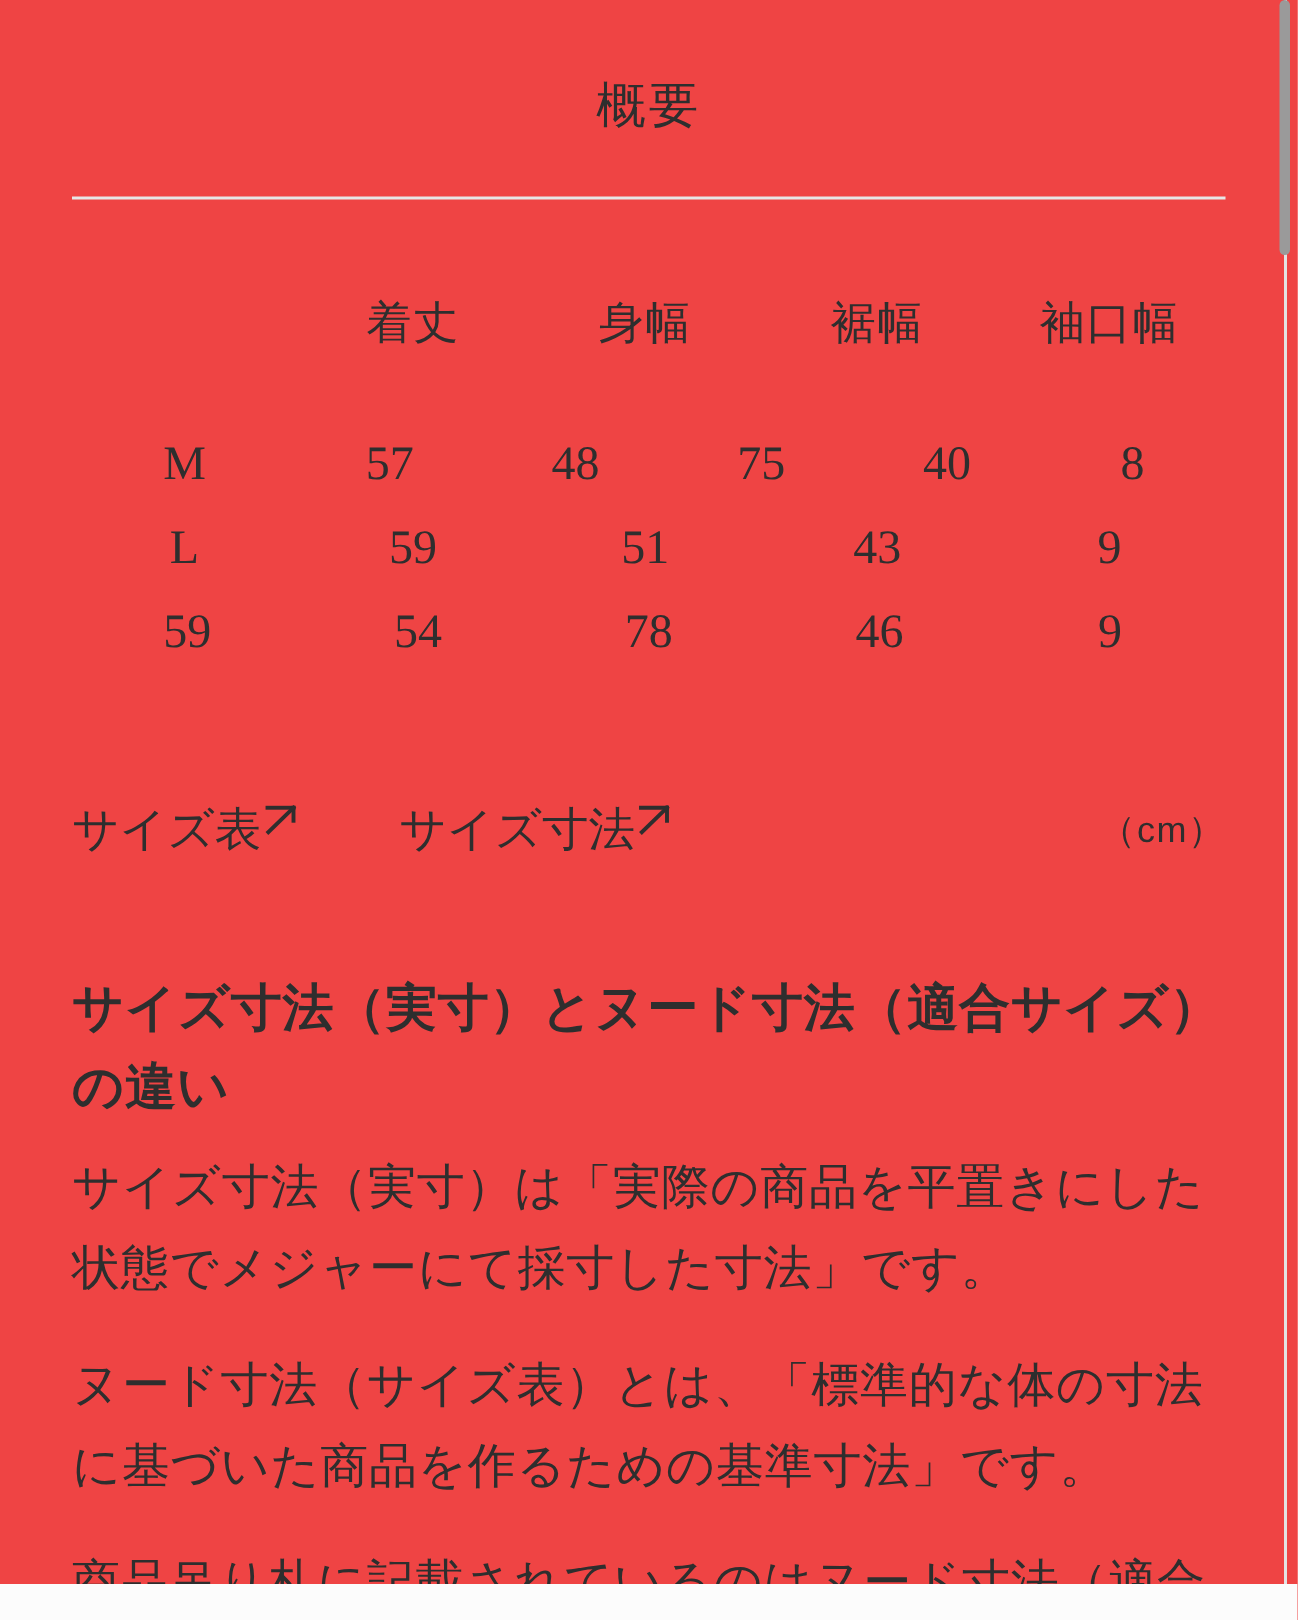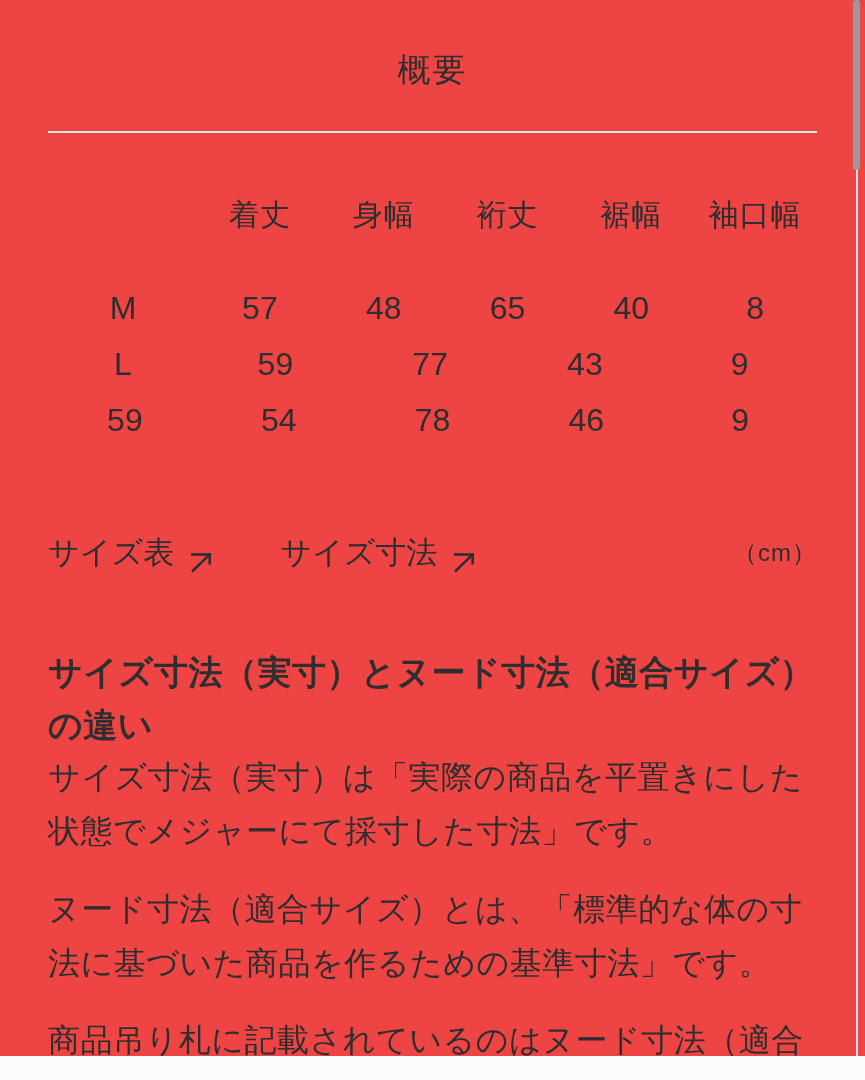--- a/index.html
+++ b/index.html
@@ -41,20 +41,21 @@
     height: 4px;
     background: #1f1f1f;
   }
   
   .size-table {
     margin: 62px 48px 0;
   }
   .trow {
     display: flex;
     align-items: center;
+    font-family: Liberation Serif, serif;
   }
   .trow .cell {
     text-align: center;
     flex: 1;
   }
   .trow .cell.size-col {
     flex: 0 0 150px;
   }
   .trow.head {
     font-size: 30px;
@@ -67,22 +68,21 @@
   }
   
   .links-row {
     display: flex;
     align-items: center;
     margin: 84px 48px 0;
     font-size: 31px;
   }
   .size-link {
     display: inline-flex;
-    align-items: flex-end;
-    gap: 14px;
+    align-items: flex-start;
     cursor: pointer;
     color: #2e2e2e;
   }
   .size-link + .size-link { margin-left: 66px; }
   .ext-icon { display: inline-block; width: 26px; height: 26px; }
   .ext-icon svg { display: block; width: 100%; height: 100%; }
   .unit {
     margin-left: auto;
     font-size: 24px;
     letter-spacing: 1px;
@@ -96,20 +96,21 @@
     font-weight: bold;
     line-height: 1.55;
     letter-spacing: 0.5px;
   }
   .info p {
     font-size: 32px;
     line-height: 1.68;
     letter-spacing: 0.5px;
     margin-bottom: 24px;
     font-weight: normal;
+    margin-top: 14px;
   }
   
   .scroll-track {
     position: absolute;
     top: 0; bottom: 0;
     right: 7px;
     width: 2px;
     background: #e3e3e3;
   }
   .scroll-thumb {
@@ -132,38 +133,37 @@
       <span>概要</span>
       <div class="underline"></div>
     </div>
   </div>
 
   <div class="size-table">
     <div class="trow head">
       <div class="cell size-col"></div>
       <div class="cell">着丈</div>
       <div class="cell">身幅</div>
-      <div class="cell">裄丈</div>
       <div class="cell">裾幅</div>
       <div class="cell">袖口幅</div>
     </div>
 
     <div class="trow data">
       <div class="cell size-col">M</div>
       <div class="cell">57</div>
       <div class="cell">48</div>
-      <div class="cell">65</div>
+      <div class="cell">75</div>
       <div class="cell">40</div>
       <div class="cell">8</div>
     </div>
 
     <div class="trow data">
       <div class="cell size-col">L</div>
       <div class="cell">59</div>
-      <div class="cell">77</div>
+      <div class="cell">51</div>
       <div class="cell">43</div>
       <div class="cell">9</div>
     </div>
 
     <div class="trow data">
       <div class="cell">59</div>
       <div class="cell">54</div>
       <div class="cell">78</div>
       <div class="cell">46</div>
       <div class="cell">9</div>
@@ -190,20 +190,20 @@
           <path d="M4.5 21 L20 6"></path>
         </svg>
       </span>
     </span>
     <span class="unit">（cm）</span>
   </div>
 
   <div class="info">
     <h2>サイズ寸法（実寸）とヌード寸法（適合サイズ）の違い</h2>
     <p>サイズ寸法（実寸）は「実際の商品を平置きにした状態でメジャーにて採寸した寸法」です。</p>
-    <p>ヌード寸法（適合サイズ）とは、「標準的な体の寸法に基づいた商品を作るための基準寸法」です。</p>
+    <p>ヌード寸法（サイズ表）とは、「標準的な体の寸法に基づいた商品を作るための基準寸法」です。</p>
     <p>商品吊り札に記載されているのはヌード寸法（適合サイズ）です。</p>
   </div>
 
   <div class="scroll-track"></div>
   <div class="scroll-thumb"></div>
 
 </div>
 
 </body></html>

